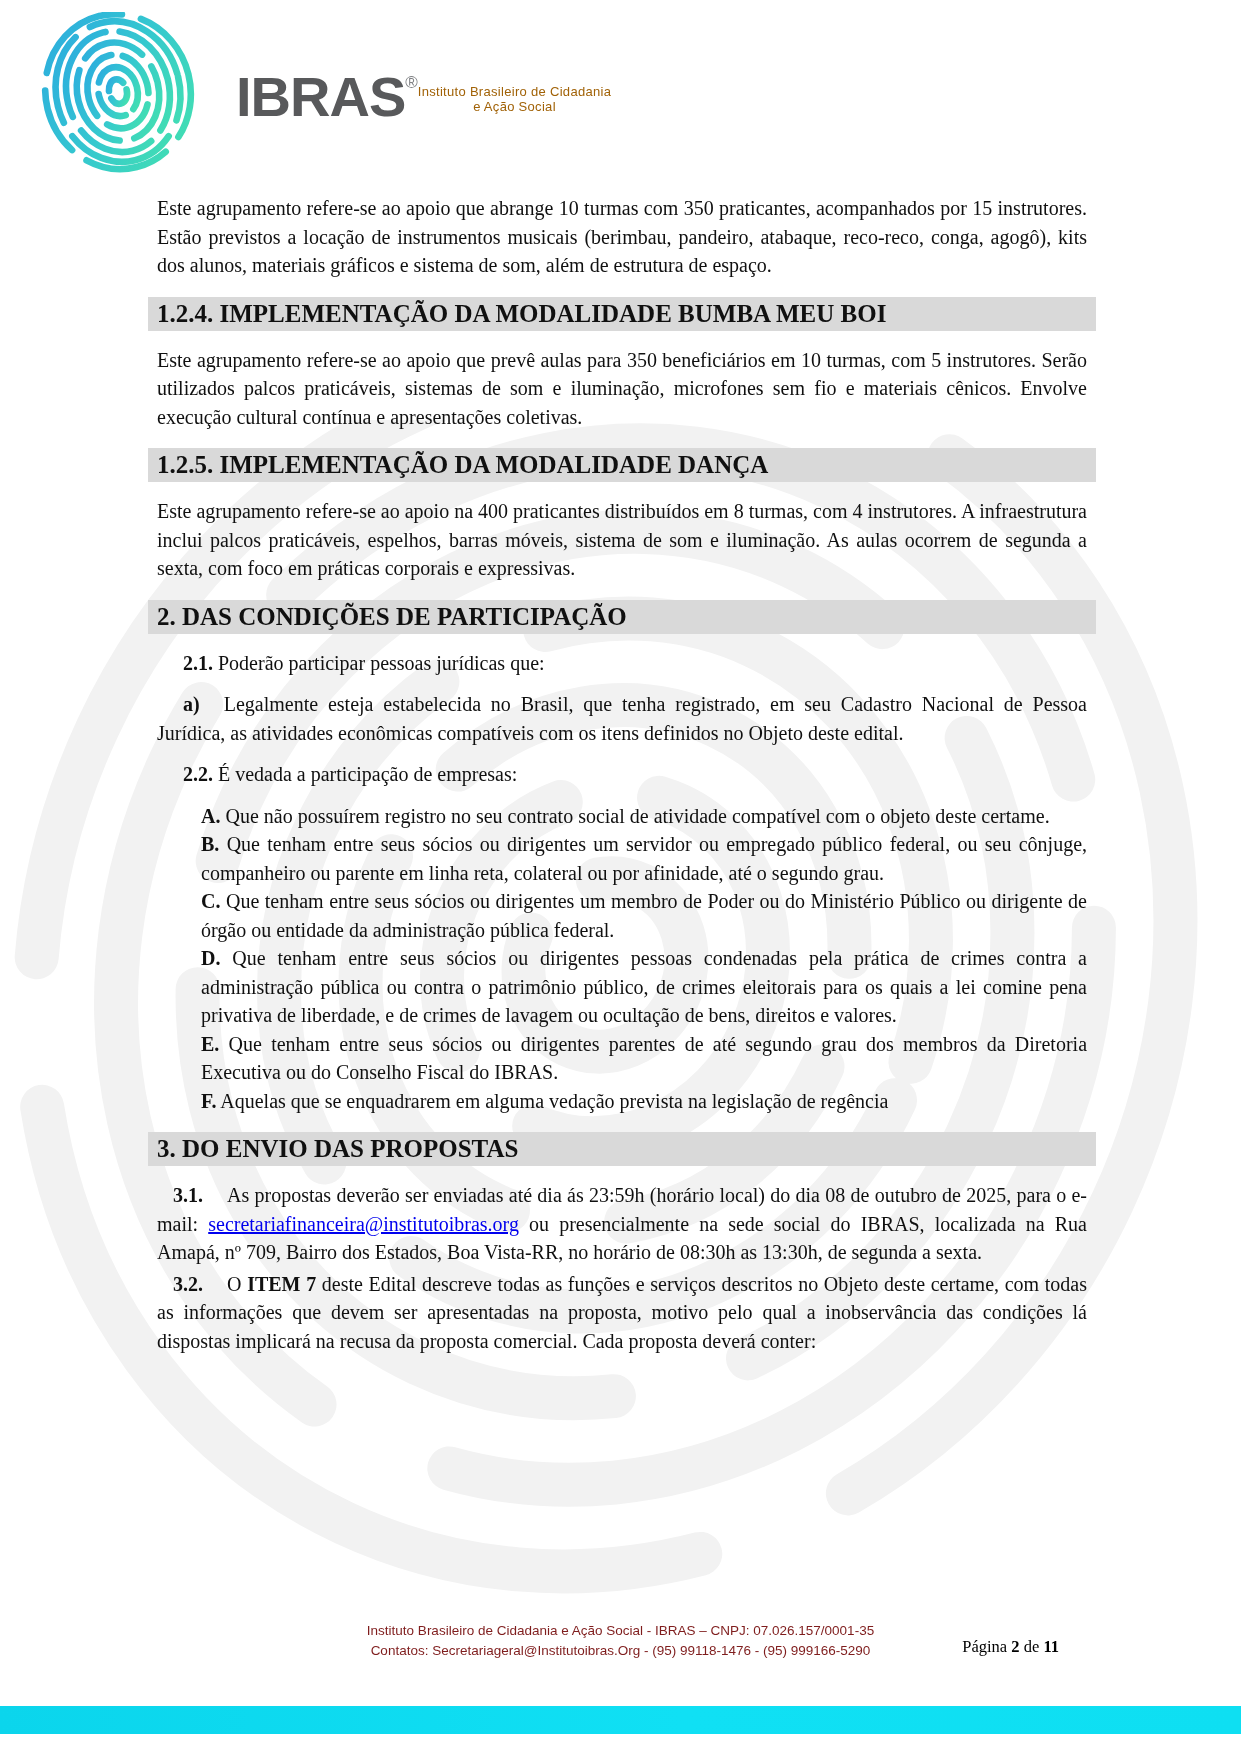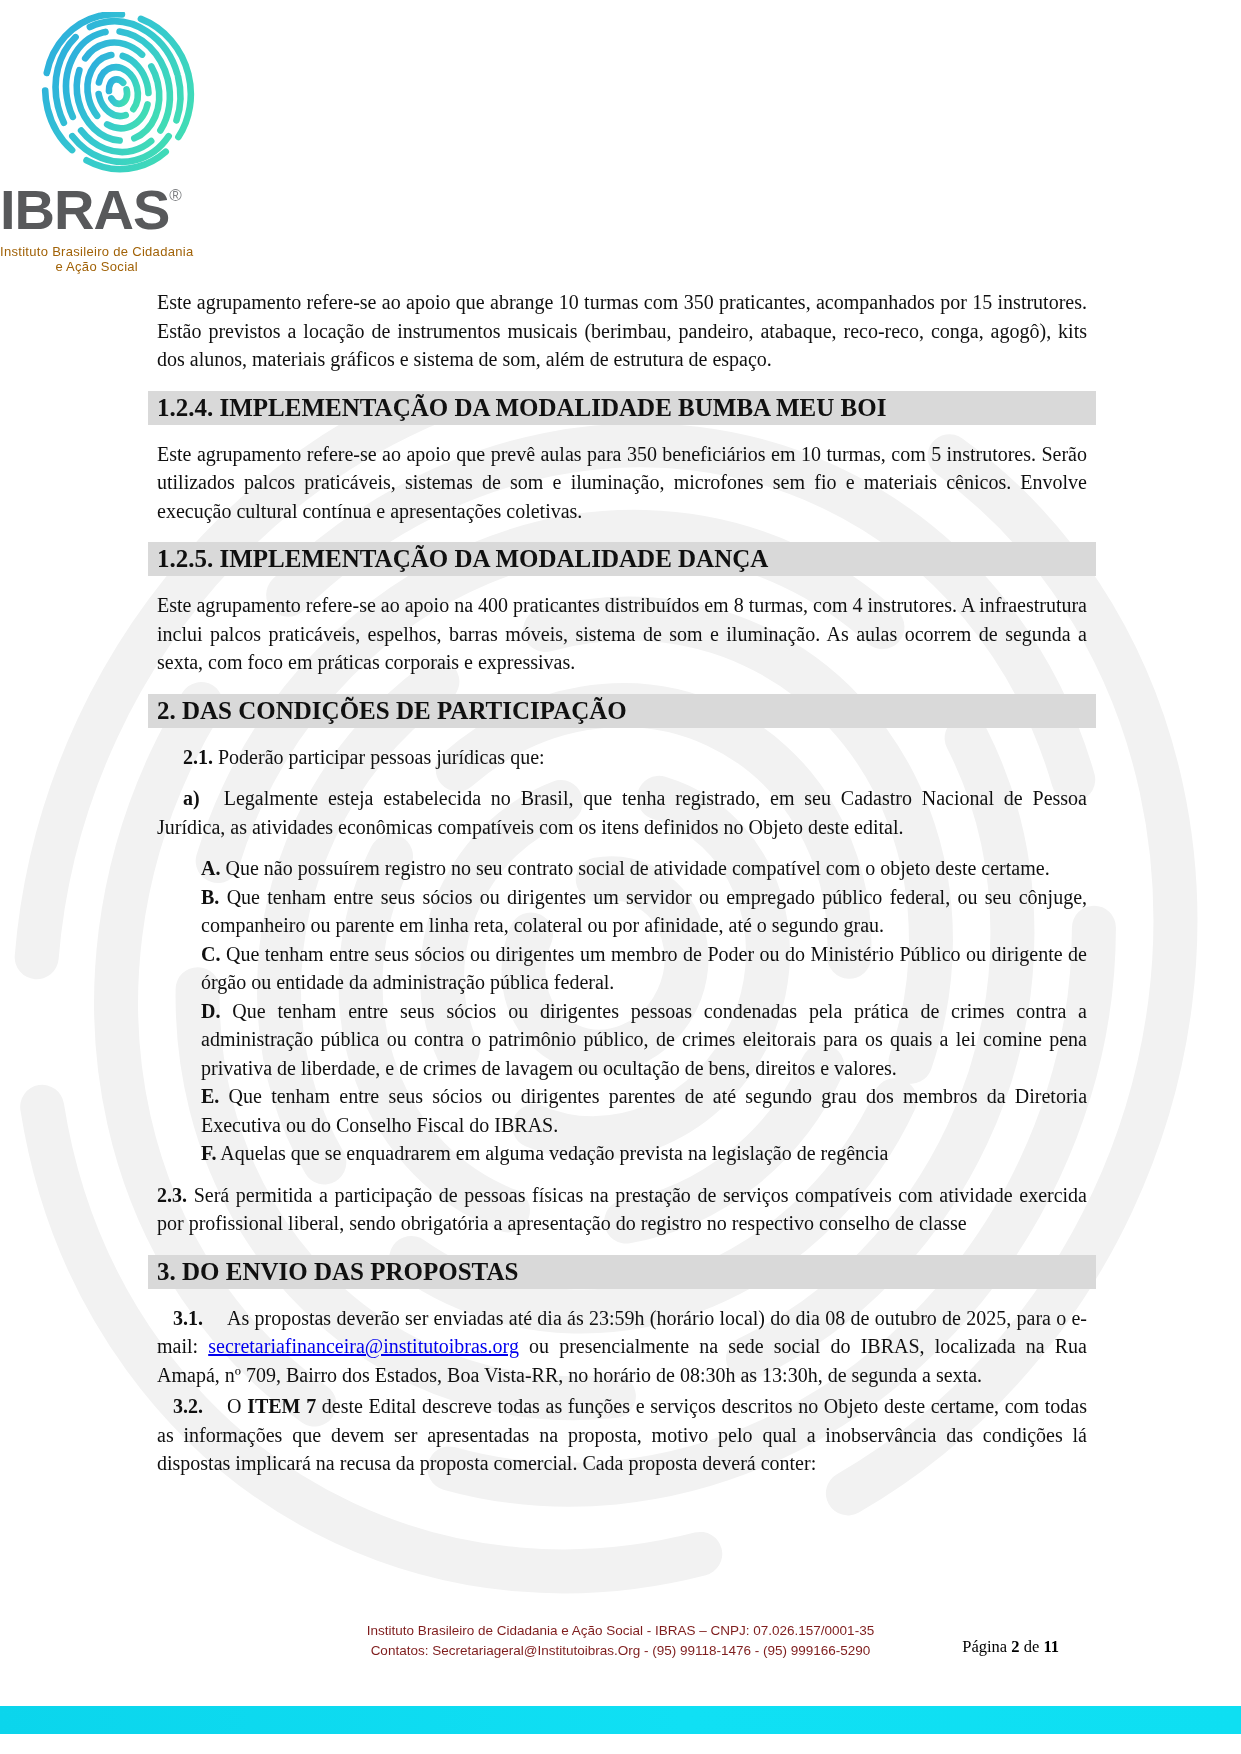--- a/index.html
+++ b/index.html
@@ -10,21 +10,21 @@
     background:#ffffff;
     overflow:hidden;
     font-family:"Liberation Serif",serif;
     color:#101010;
   }
   
   .watermark{position:absolute;left:-10px;top:420px;z-index:0;}
   
   .logo-wrap{
     position:relative;z-index:2;
-    display:flex;flex-direction:column;align-items:flex-start;
+    display:flex;flex-direction:row;align-items:center;
     padding-top:12px;
   }
   .logo-brand{
     font-family:"Liberation Sans",sans-serif;
     font-weight:bold;font-size:56px;line-height:1;
     color:#58595b;letter-spacing:-1px;margin-top:2px;
   }
   .logo-reg{font-size:17px;color:#808285;font-weight:normal;vertical-align:28px;letter-spacing:0;}
   .logo-tagline{
     font-family:"Liberation Sans",sans-serif;
@@ -116,31 +116,31 @@
 
     <div class="heading">1.2.5. IMPLEMENTAÇÃO DA MODALIDADE DANÇA</div>
     <p class="body">Este agrupamento refere-se ao apoio na 400 praticantes distribuídos em 8 turmas, com 4 instrutores. A infraestrutura inclui palcos praticáveis, espelhos, barras móveis, sistema de som e iluminação. As aulas ocorrem de segunda a sexta, com foco em práticas corporais e expressivas.</p>
 
     <div class="heading">2. DAS CONDIÇÕES DE PARTICIPAÇÃO</div>
 
     <p class="body indent"><b class="lbl">2.1.</b> <span>Poderão participar pessoas jurídicas que:</span></p>
 
     <p class="body indent"><b class="lbl">a)</b><span class="tab"></span><span>Legalmente esteja estabelecida no Brasil, que tenha registrado, em seu Cadastro Nacional de Pessoa Jurídica, as atividades econômicas compatíveis com os itens definidos no Objeto deste edital.</span></p>
 
+    <p class="body indent"><b class="lbl">2.2.</b> <span>É vedada a participação de empresas:</span></p>
 
     <div class="list">
       <p class="body"><b class="lbl">A.</b> <span>Que não possuírem registro no seu contrato social de atividade compatível com o objeto deste certame.</span></p>
       <p class="body"><b class="lbl">B.</b> <span>Que tenham entre seus sócios ou dirigentes um servidor ou empregado público federal, ou seu cônjuge, companheiro ou parente em linha reta, colateral ou por afinidade, até o segundo grau.</span></p>
       <p class="body"><b class="lbl">C.</b> <span>Que tenham entre seus sócios ou dirigentes um membro de Poder ou do Ministério Público ou dirigente de órgão ou entidade da administração pública federal.</span></p>
       <p class="body"><b class="lbl">D.</b> <span>Que tenham entre seus sócios ou dirigentes pessoas condenadas pela prática de crimes contra a administração pública ou contra o patrimônio público, de crimes eleitorais para os quais a lei comine pena privativa de liberdade, e de crimes de lavagem ou ocultação de bens, direitos e valores.</span></p>
       <p class="body"><b class="lbl">E.</b> <span>Que tenham entre seus sócios ou dirigentes parentes de até segundo grau dos membros da Diretoria Executiva ou do Conselho Fiscal do IBRAS.</span></p>
       <p class="body"><b class="lbl">F.</b> <span>Aquelas que se enquadrarem em alguma vedação prevista na legislação de regência</span></p>
     </div>
 
-    <p class="body" style="margin-top:13px"><b class="lbl">2.3.</b> <span>Será permitida a participação de pessoas físicas na prestação de serviços compatíveis com atividade exercida por profissional liberal, sendo obrigatória a apresentação do registro no respectivo conselho de classe</span></p>
 
     <div class="heading">3. DO ENVIO DAS PROPOSTAS</div>
 
     <p class="body tight" style="text-indent:16px"><b class="lbl">3.1.</b><span class="tab"></span><span>As propostas deverão ser enviadas até dia ás 23:59h (horário local) do dia 08 de outubro de 2025, para o e-mail: </span><a href="#" class="email-link">secretariafinanceira@institutoibras.org</a><span> ou presencialmente na sede social do IBRAS, localizada na Rua Amapá, nº 709, Bairro dos Estados, Boa Vista-RR, no horário de 08:30h as 13:30h, de segunda a sexta.</span></p>
 
     <p class="body" style="text-indent:16px"><b class="lbl">3.2.</b><span class="tab"></span><span>O </span><b>ITEM 7</b><span> deste Edital descreve todas as funções e serviços descritos no Objeto deste certame, com todas as informações que devem ser apresentadas na proposta, motivo pelo qual a inobservância das condições lá dispostas implicará na recusa da proposta comercial. Cada proposta deverá conter:</span></p>
 
   </div>
 
   <div class="footer">

